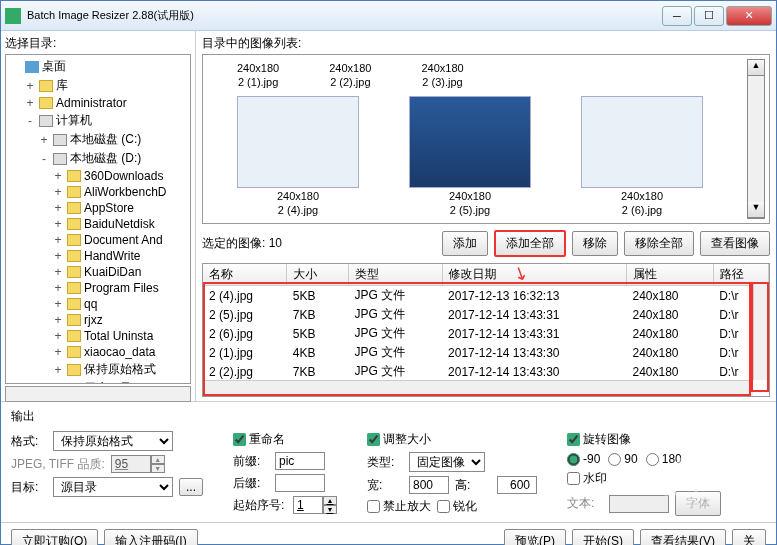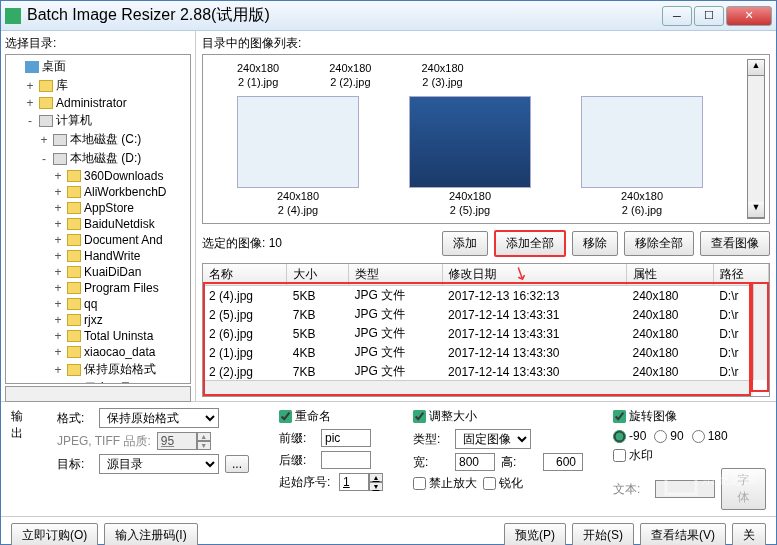--- a/index.html
+++ b/index.html
@@ -1,20 +1,20 @@
 <!DOCTYPE html>
 <html><head>
 <meta charset="utf-8">
 <style>
 * { box-sizing: border-box; margin: 0; padding: 0; }
 body { font-family: "Microsoft YaHei", SimSun, Arial, sans-serif; font-size: 12px; background: #fff; }
 .window { width: 777px; height: 545px; border: 1px solid #4a7bb5; position: relative; }
 .titlebar { height: 30px; background: linear-gradient(#f5f9fd, #dce9f7); display: flex; align-items: center; padding: 0 4px; border-bottom: 1px solid #b8cce0; }
 .titlebar-icon { width: 16px; height: 16px; background: #3a6; margin-right: 6px; }
-.titlebar-text { flex: 1; font-size: 16px; color: #000; }
+.titlebar-text { flex: 1; font-size: 11px; color: #000; }
 .win-btns { display: flex; gap: 2px; }
 .win-btn { width: 30px; height: 20px; border: 1px solid #8aa; border-radius: 3px; display: flex; align-items: center; justify-content: center; font-size: 11px; background: linear-gradient(#f5f9fd, #dce9f7); cursor: pointer; }
 .win-btn.close { background: linear-gradient(#e88,#c33); color: #fff; width: 46px; }
 .content { display: flex; height: 370px; }
 .left-panel { width: 195px; border-right: 1px solid #ccc; padding: 4px; }
 .panel-label { font-size: 12px; margin-bottom: 2px; }
 .tree { border: 1px solid #999; height: 330px; overflow: auto; background: #fff; padding: 2px 0; }
 .tree-item { display: flex; align-items: center; padding: 1px 2px; white-space: nowrap; cursor: pointer; font-size: 12px; }
 .tree-toggle { width: 12px; text-align: center; color: #555; cursor: pointer; }
 .tree-icon { width: 14px; height: 12px; margin: 0 3px; }
@@ -37,21 +37,21 @@
 .btn.highlight { border: 2px solid #e33; }
 .file-table { border: 1px solid #999; flex: 1; overflow: hidden; position: relative; }
 .table-highlight { position: absolute; border: 2px solid #e33; left: 0; top: 18px; right: 18px; bottom: 0; pointer-events: none; }
 .scroll-highlight { position: absolute; border: 2px solid #e33; right: 0; top: 18px; width: 18px; height: 110px; pointer-events: none; }
 .arrow-annot { position: absolute; top: -2px; left: 310px; color: #e33; font-size: 18px; transform: rotate(25deg); pointer-events: none; }
 table { width: 100%; border-collapse: collapse; font-size: 12px; }
 th { text-align: left; padding: 2px 6px; border-right: 1px solid #ccc; background: linear-gradient(#fdfdfd,#ececec); font-weight: normal; border-bottom: 1px solid #ccc; }
 td { padding: 1px 6px; white-space: nowrap; }
 .table-scroll-v { position: absolute; right: 0; top: 18px; bottom: 16px; width: 16px; background: #f0f0f0; border-left: 1px solid #ccc; }
 .table-scroll-h { position: absolute; left: 0; right: 16px; bottom: 0; height: 16px; background: #f0f0f0; border-top: 1px solid #ccc; }
-.bottom { border-top: 1px solid #ccc; padding: 6px 10px; display: flex; flex-direction: row; gap: 22px; }
+.bottom { border-top: 1px solid #ccc; padding: 6px 10px; display: flex; flex-direction: column; gap: 6px; }
 .output-row { display: flex; gap: 30px; }
 .output-col { display: flex; flex-direction: column; gap: 4px; }
 .form-row { display: flex; align-items: center; gap: 6px; font-size: 12px; }
 .form-row label { min-width: 36px; }
 select, input[type=text] { border: 1px solid #888; padding: 1px 3px; font-size: 12px; background: #fff; }
 input[type=text] { width: 50px; }
 .chk { display: flex; align-items: center; gap: 3px; }
 .chk input { accent-color: #3a7; }
 .radio-row { display: flex; gap: 8px; align-items: center; }
 .spin { display: inline-flex; text-decoration: underline; }

